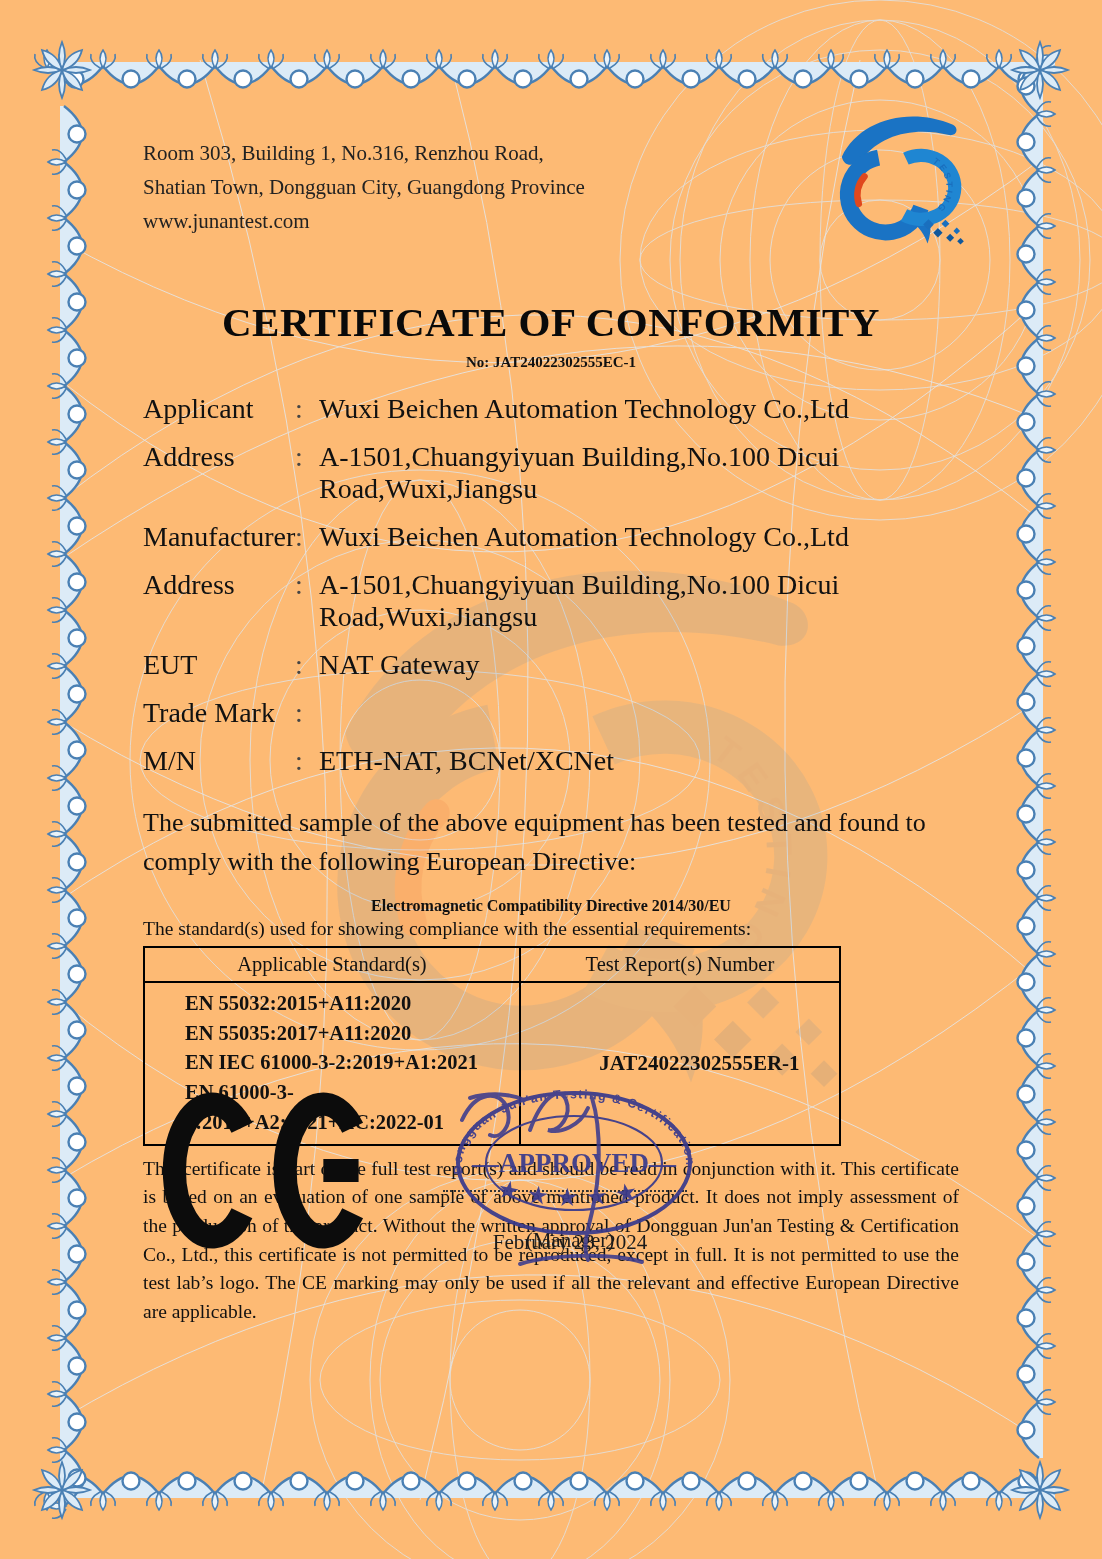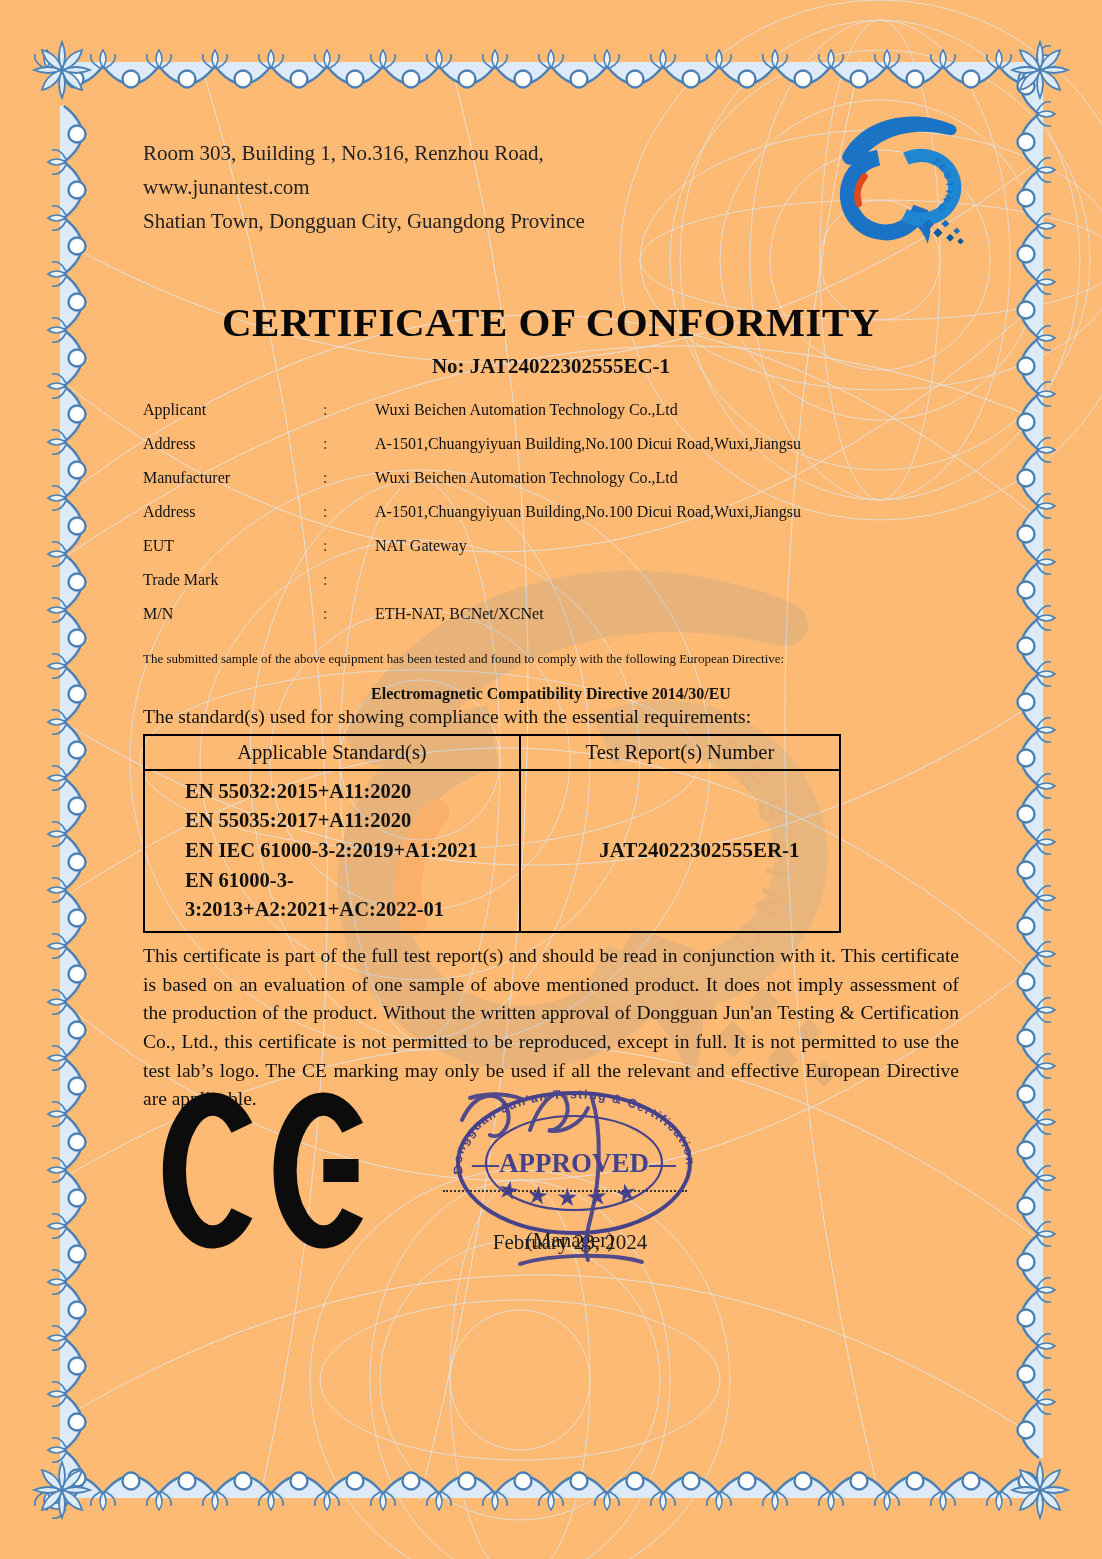--- a/index.html
+++ b/index.html
@@ -5,27 +5,27 @@
   html,body{margin:0;padding:0;background:#ffffff;}
   .page{
     position:relative;width:1102px;height:1559px;background:#fdba74;
     font-family:"Liberation Serif","DejaVu Serif",serif;color:#111;overflow:hidden;
   }
   .layer{position:absolute;left:0;top:0;width:1102px;height:1559px;pointer-events:none;}
   .content{position:absolute;left:143px;top:136px;width:816px;}
   .hdr{font-size:21px;line-height:1.62;color:#222;}
   .logo-wrap{position:absolute;left:838px;top:104px;width:132px;height:146px;}
   .title{margin:60px 0 0 0;text-align:center;font-size:41px;font-weight:bold;letter-spacing:0.5px;color:#0a0a0a;}
-  .certno{margin-top:8px;text-align:center;font-size:21px;font-weight:bold;}
+  .certno{margin-top:8px;text-align:center;font-size:15px;font-weight:bold;}
   .fields{margin-top:22px;}
-  .frow{display:flex;font-size:16px;margin-bottom:16px;gap:28px;}
+  .frow{display:flex;font-size:28px;margin-bottom:16px;}
   .flabel{width:152px;flex:none;}
   .fcolon{width:24px;flex:none;color:#444;}
   .fvalue{flex:1;}
-  .intro{margin:26px 0 16px 0;font-size:13px;line-height:1.5;}
+  .intro{margin:26px 0 16px 0;font-size:26px;line-height:1.5;}
   .directive{margin-top:4px;text-align:center;font-size:16px;font-weight:bold;}
   .standards-intro{margin:3px 0 0 0;font-size:19.5px;}
   table.std{border-collapse:collapse;width:698px;margin-top:6px;}
   table.std th, table.std td{border:2px solid #000;padding-left:40px;}
   table.std th{font-weight:normal;font-size:20.5px;text-align:center;padding:5px 4px;}
   td.std-list{width:54%;padding:6px 4px 6px 14px;vertical-align:top;}
   .std-line{font-size:20.5px;font-weight:bold;line-height:1.45;}
   td.report{text-align:center;font-size:21px;font-weight:bold;}
   .disclaimer{margin:9px 0 0 0;font-size:19.5px;line-height:1.47;text-align:justify;}
   .ce-wrap{position:absolute;left:162px;top:1092px;width:212px;height:158px;}
@@ -197,22 +197,22 @@
 
   <div class="logo-wrap">
     <svg viewBox="0 0 140 155" width="132" height="146">
       <use href="#logoArt"></use>
     </svg>
   </div>
 
   <div class="content">
     <div class="hdr">
       <div>Room 303, Building 1, No.316, Renzhou Road,</div>
+      <div>Shatian Town, Dongguan City, Guangdong Province</div>
       <div>www.junantest.com</div>
-      <div>Shatian Town, Dongguan City, Guangdong Province</div>
     </div>
 
     <h1 class="title">CERTIFICATE OF CONFORMITY</h1>
     <div class="certno">No: JAT24022302555EC-1</div>
 
     <div class="fields">
       <div class="frow">
         <span class="flabel">Applicant</span>
         <span class="fcolon">:</span>
         <span class="fvalue">Wuxi Beichen Automation Technology Co.,Ltd</span>

